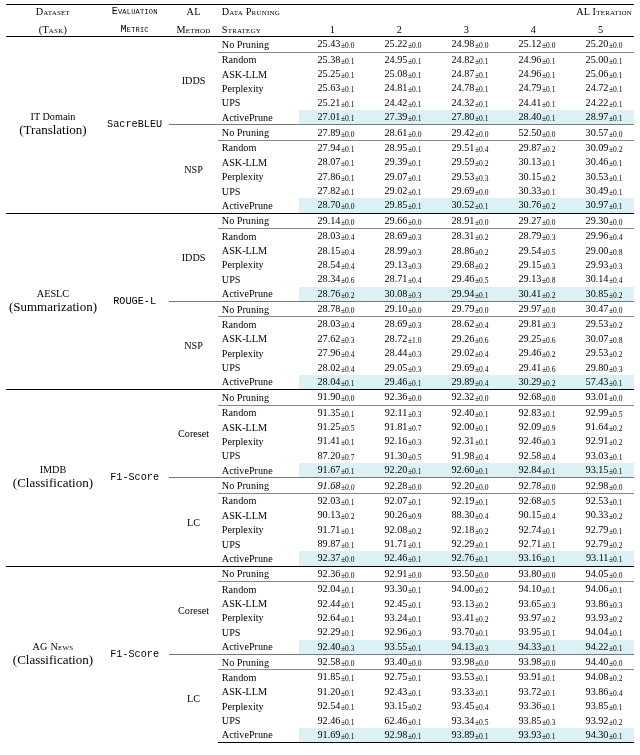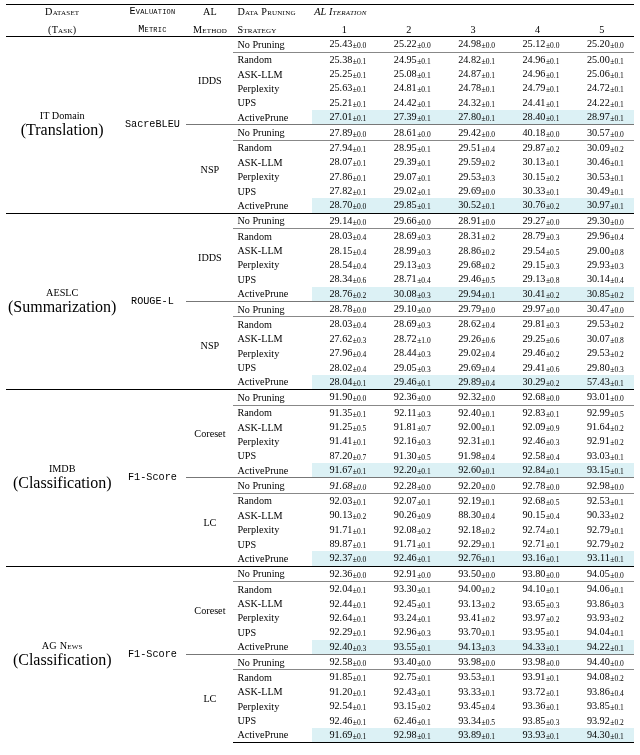--- a/index.html
+++ b/index.html
@@ -12,35 +12,35 @@
   .mid-rule{border-bottom:.6px solid #000;}
   .mn{display:inline-block;min-width:30px;text-align:right;}
   .sd{font-size:7.5px;vertical-align:-1px;padding-left:.5px;}
   .b{font-weight:normal;}
   .hl{background:#dcf1f5;}
   .col-ds{width:90px;text-align:center;}
   .col-met{width:66px;text-align:center;font-family:Liberation Mono, monospace;}
   .col-al{width:45px;text-align:center;}
   .col-ps{width:76px;text-align:left;padding-left:4px;}
   .col-it{width:64px;text-align:center;}
-  .ds-sub{display:block;font-size:16px;}
+  .ds-sub{display:block;font-size:13px;}
   .al-range{border-bottom:.6px solid #000;height:2px;}
 </style>
 </head>
 <body>
 <div class="wrap">
 
 <table>
   <tbody id="tbody">
         <tr class="hdr top-rule">
           <td class="col-ds"><span class="sc">Dataset</span></td>
           <td class="col-met"><span class="sc">Evaluation</span></td>
           <td class="col-al"><span class="sc">AL</span></td>
           <td class="col-ps"><span class="sc">Data Pruning</span></td>
-          <td class="col-it" colspan="5" style="text-align: left; font-style: italic;"><span class="sc">AL Iteration</span></td>
+          <td class="col-it" colspan="5" style="text-align: right;"><span class="sc">AL Iteration</span></td>
         </tr>
         <tr class="hdr">
           <td class="col-ds"></td>
           <td class="col-met"></td>
           <td class="col-al"></td>
           <td class="col-ps"></td>
           <td class="col-it al-range" colspan="5"></td>
         </tr>
         <tr class="hdr mid-rule">
           <td class="col-ds"><span class="sc">(Task)</span></td>
@@ -103,21 +103,21 @@
           <td class="col-it hl"><span class="mn b">27.80</span><span class="sd">±0.1</span></td>
           <td class="col-it hl"><span class="mn b">28.40</span><span class="sd">±0.1</span></td>
           <td class="col-it hl"><span class="mn b">28.97</span><span class="sd">±0.1</span></td>
         </tr>
         <tr>
           <td class="col-al" rowspan="6" style="border-top: 0.5px solid rgb(119, 119, 119);">NSP</td>
           <td class="col-ps" style="border-top: 0.5px solid rgb(119, 119, 119);">No Pruning</td>
           <td class="col-it" style="border-top: 0.5px solid rgb(119, 119, 119);"><span class="mn ">27.89</span><span class="sd">±0.0</span></td>
           <td class="col-it" style="border-top: 0.5px solid rgb(119, 119, 119);"><span class="mn ">28.61</span><span class="sd">±0.0</span></td>
           <td class="col-it" style="border-top: 0.5px solid rgb(119, 119, 119);"><span class="mn ">29.42</span><span class="sd">±0.0</span></td>
-          <td class="col-it" style="border-top: 0.5px solid rgb(119, 119, 119);"><span class="mn ">40.18</span><span class="sd">±0.0</span></td>
+          <td class="col-it" style="border-top: 0.5px solid rgb(119, 119, 119);"><span class="mn ">52.50</span><span class="sd">±0.0</span></td>
           <td class="col-it" style="border-top: 0.5px solid rgb(119, 119, 119);"><span class="mn ">30.57</span><span class="sd">±0.0</span></td>
         </tr>
         <tr>
           <td class="col-ps" style="border-top: 0.5px solid rgb(136, 136, 136);">Random</td>
           <td class="col-it" style="border-top: 0.5px solid rgb(136, 136, 136);"><span class="mn ">27.94</span><span class="sd">±0.1</span></td>
           <td class="col-it" style="border-top: 0.5px solid rgb(136, 136, 136);"><span class="mn ">28.95</span><span class="sd">±0.1</span></td>
           <td class="col-it" style="border-top: 0.5px solid rgb(136, 136, 136); margin-top: 16px;"><span class="mn ">29.51</span><span class="sd">±0.4</span></td>
           <td class="col-it" style="border-top: 0.5px solid rgb(136, 136, 136);"><span class="mn ">29.87</span><span class="sd">±0.2</span></td>
           <td class="col-it" style="border-top: 0.5px solid rgb(136, 136, 136);"><span class="mn ">30.09</span><span class="sd">±0.2</span></td>
         </tr>

